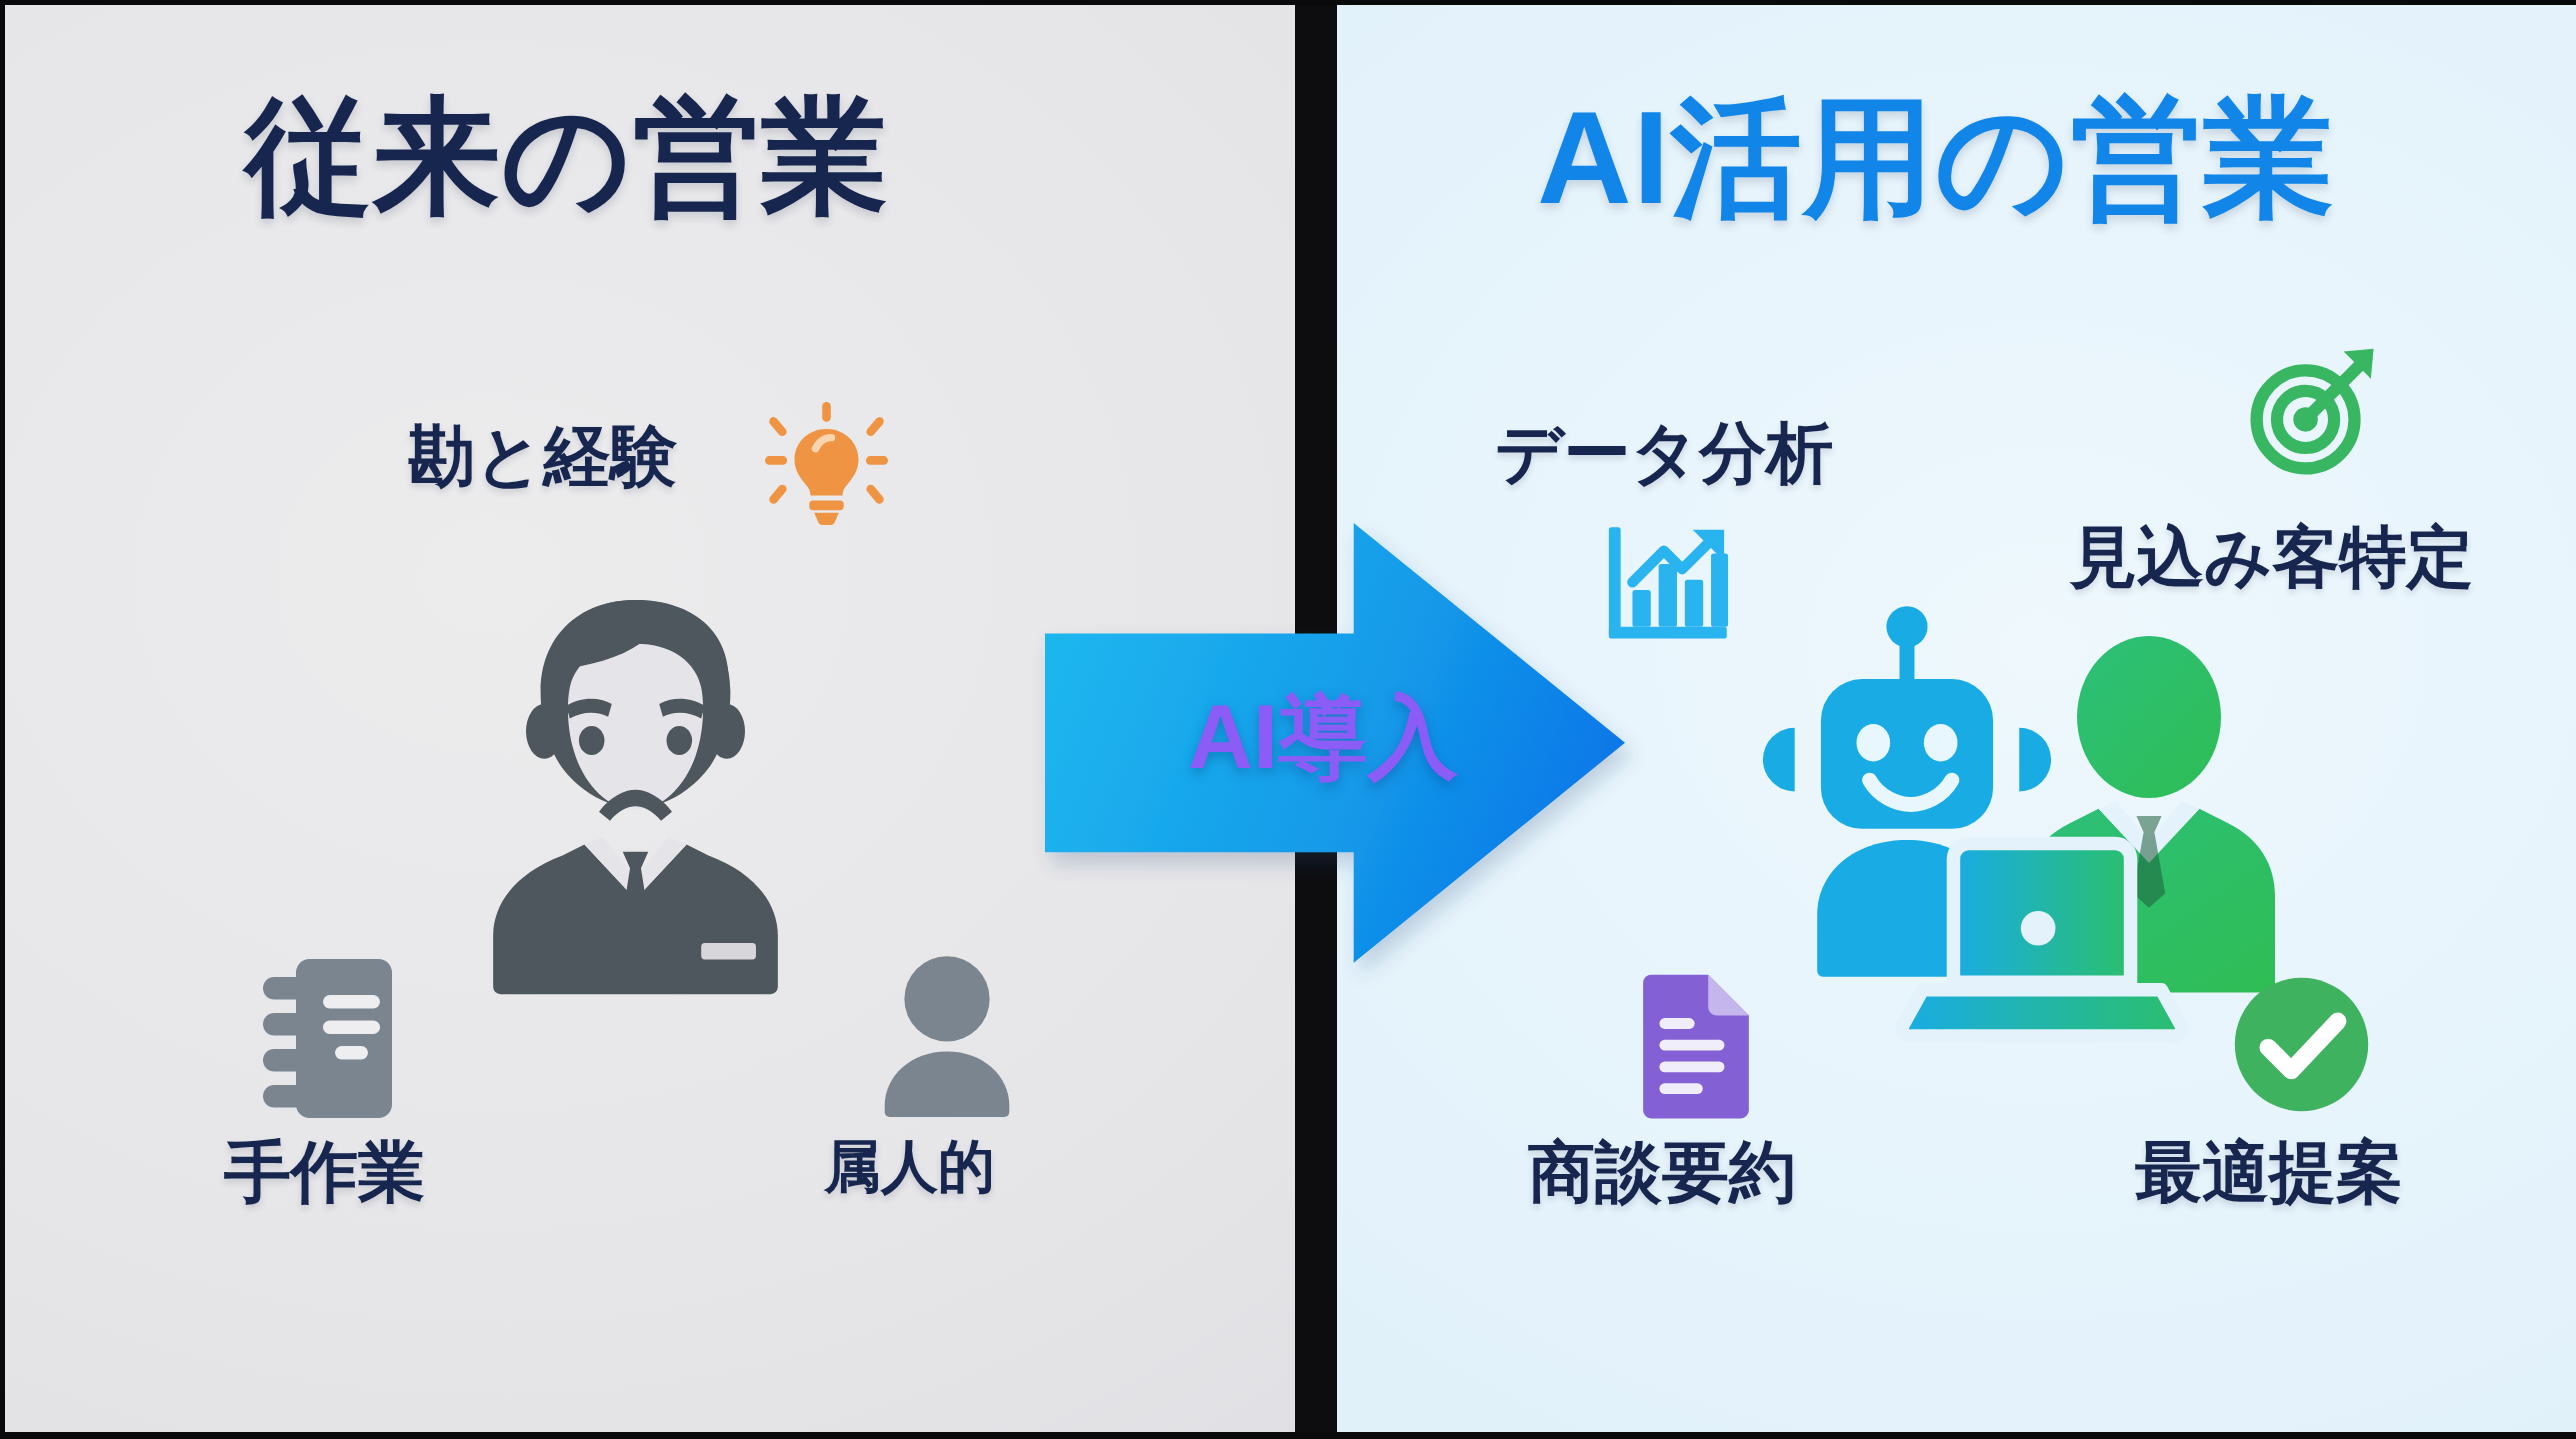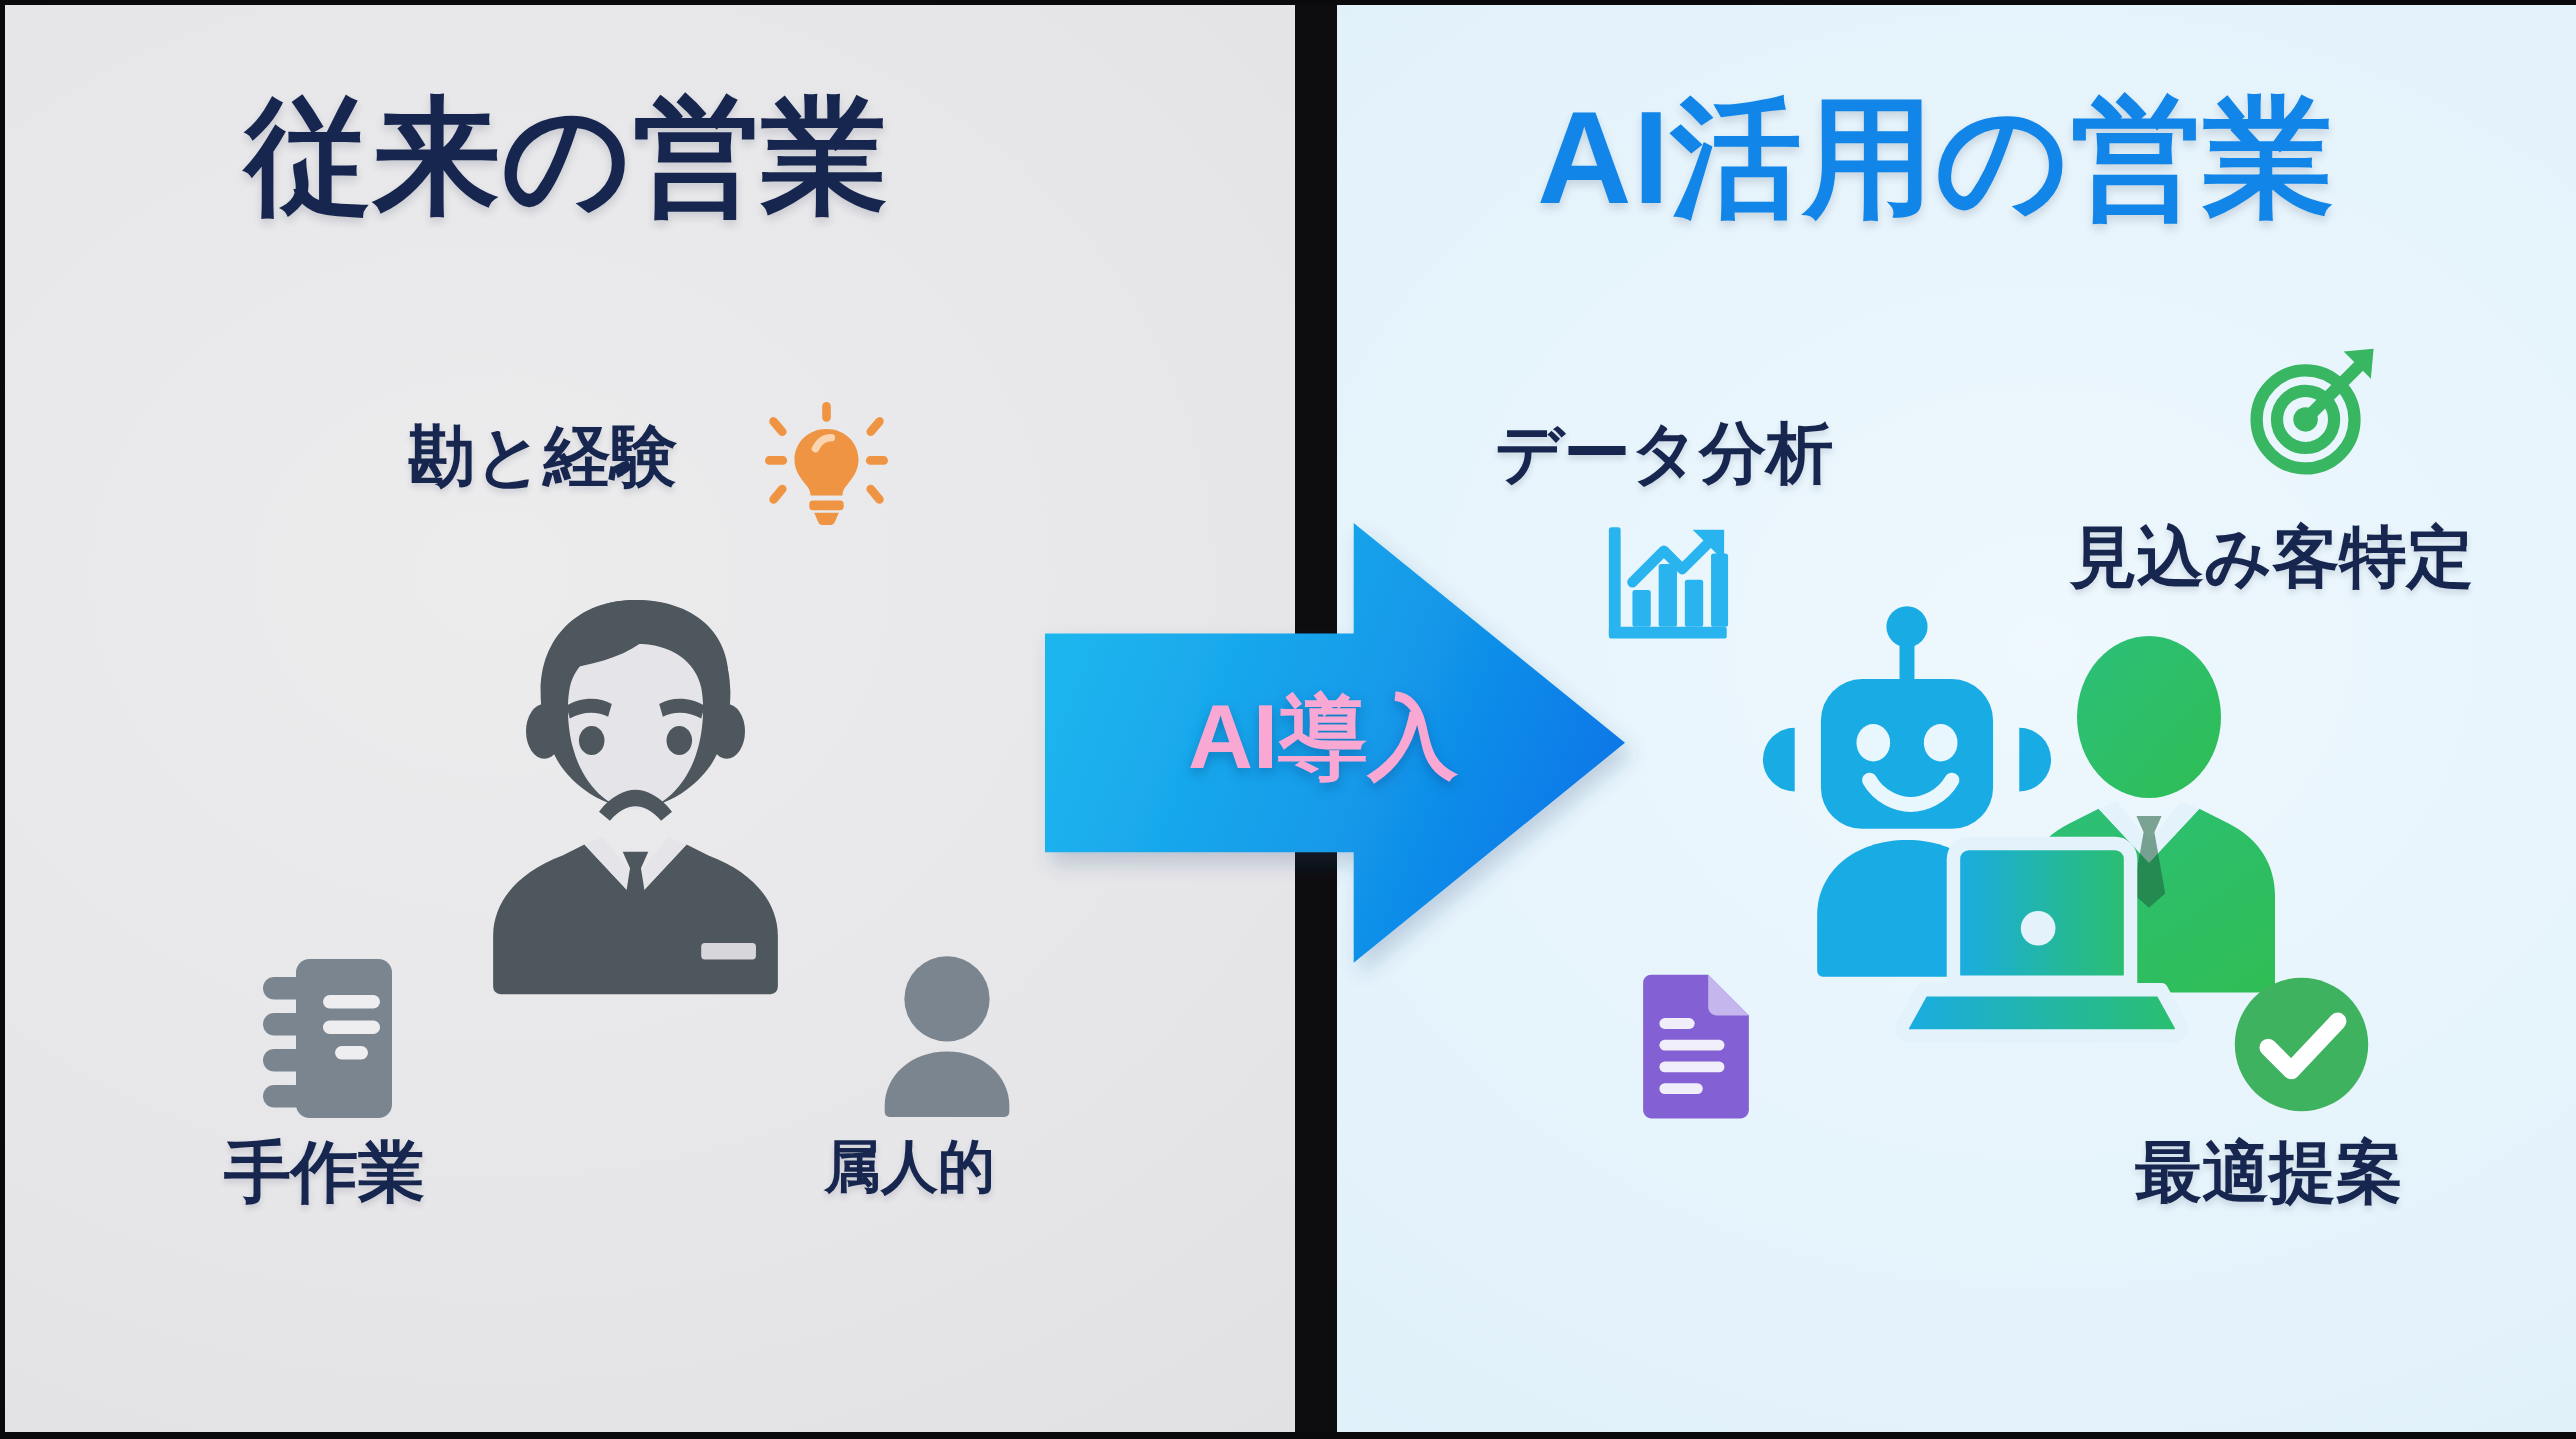--- a/index.html
+++ b/index.html
@@ -66,21 +66,21 @@
   #lbl-manual    { left:224px;  top:1138px; font-size:67px; }
 
   #icon-person   { position:absolute; left:865px; top:953px; width:164px; height:168px; }
   #lbl-personal  { left:824px; top:1138px; font-size:57px; }
 
   
   #arrow-ai { position:absolute; left:1045px; top:523px; width:580px; height:439px; z-index:25; }
   #arrow-label {
     position:absolute; left:1122px; top:692px;
     width:402px; text-align:center;
-    font-size:90px; font-weight:900; color:#f9a8d4;
+    font-size:90px; font-weight:900; color:#8b5cf6;
     white-space:nowrap; line-height:1; z-index:26;
     text-shadow:0 4.7px 11.2px rgba(10,60,120,.35);
   }
 
   
   #lbl-data      { left:1453px; top:411px;  font-size:67px;margin-top:8px; }
   #icon-chart    { position:absolute; left:1559px; top:522px; width:131px; height:131px; }
 
   #icon-target   { position:absolute; left:2201px; top:346px; width:136px; height:136px; }
   #lbl-leads     { left:2028px; top:523px; font-size:67px; }
@@ -279,20 +279,21 @@
         <path d="M6 8a6 6 0 0 1 6-6h42l30 30v70a6 6 0 0 1-6 6H12a6 6 0 0 1-6-6z" fill="#8361d4"></path>
         <path d="M54 2 L84 32 H60a6 6 0 0 1-6-6z" fill="#c6b6ee"></path>
         <g fill="#f1eefb">
           <rect x="18" y="34" width="26" height="8" rx="4"></rect>
           <rect x="18" y="50" width="48" height="8" rx="4"></rect>
           <rect x="18" y="66" width="48" height="8" rx="4"></rect>
           <rect x="18" y="82" width="32" height="8" rx="4"></rect>
         </g>
       </svg>
     </div>
+    <div class="lbl" id="lbl-summary" style="left:191px">商談要約</div>
 
     <div id="icon-check" style="left:892px">
       <svg viewBox="0 0 100 100">
         <circle cx="50" cy="50" r="46" fill="#3fb25f"></circle>
         <path d="M27 52 L43 68 L75 34" fill="none" stroke="#ffffff" stroke-width="12" stroke-linecap="round" stroke-linejoin="round"></path>
       </svg>
     </div>
     <div class="lbl" id="lbl-proposal" style="left:798px">最適提案</div>
   </div>
 

